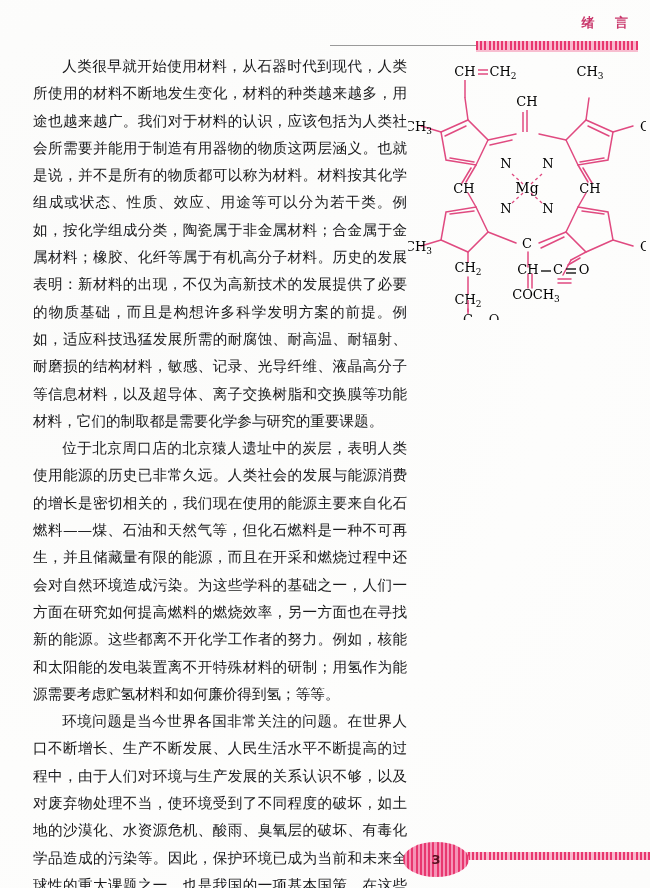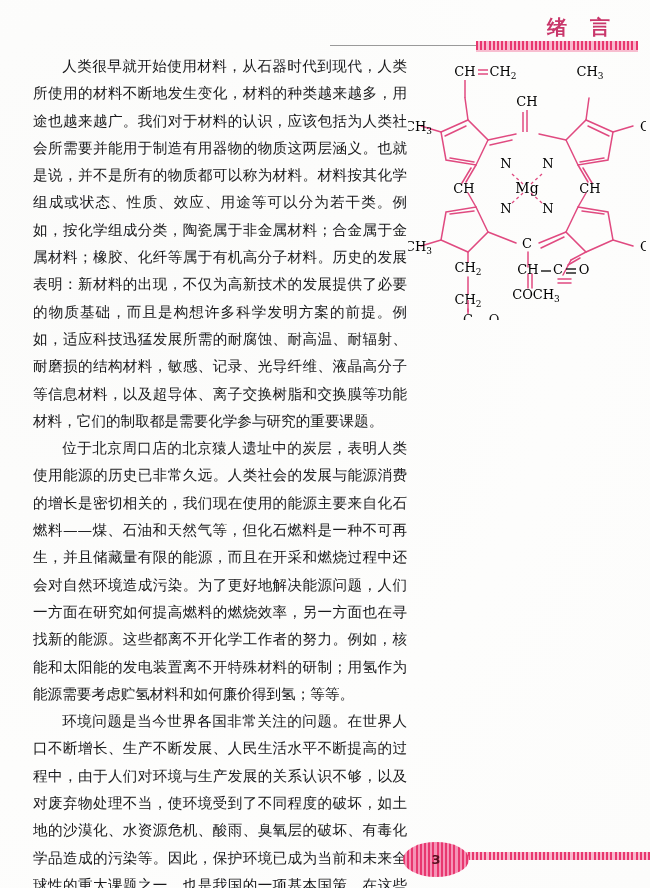--- a/index.html
+++ b/index.html
@@ -25,23 +25,23 @@
   
   .header {
     position: absolute;
     top: 8px;
     left: 0;
     right: 0;
     height: 40px;
   }
   .header-title {
     position: absolute;
-    right: 32px;
+    right: 14px;
     top: 6px;
-    font-size: 20px;
+    font-size: 13px;
     letter-spacing: 8px;
     color: #c9376b;
     font-weight: bold;
     font-family: "DejaVu Sans", "Liberation Sans", sans-serif;
   }
   .header-rule {
     position: absolute;
     left: 330px;
     top: 37px;
     width: 148px;
@@ -175,21 +175,21 @@
   <div class="header">
     <div class="header-title">绪 言</div>
     <div class="header-rule"></div>
     <div class="header-bar"></div>
     <div class="header-bar-shadow"></div>
   </div>
 
   <div class="article">
     <div class="wrapbox"></div>
     <p>人类很早就开始使用材料，从石器时代到现代，人类所使用的材料不断地发生变化，材料的种类越来越多，用途也越来越广。我们对于材料的认识，应该包括为人类社会所需要并能用于制造有用器物的物质这两层涵义。也就是说，并不是所有的物质都可以称为材料。材料按其化学组成或状态、性质、效应、用途等可以分为若干类。例如，按化学组成分类，陶瓷属于非金属材料；合金属于金属材料；橡胶、化纤等属于有机高分子材料。历史的发展表明：新材料的出现，不仅为高新技术的发展提供了必要的物质基础，而且是构想许多科学发明方案的前提。例如，适应科技迅猛发展所需的耐腐蚀、耐高温、耐辐射、耐磨损的结构材料，敏感、记录、光导纤维、液晶高分子等信息材料，以及超导体、离子交换树脂和交换膜等功能材料，它们的制取都是需要化学参与研究的重要课题。</p>
-    <p>位于北京周口店的北京猿人遗址中的炭层，表明人类使用能源的历史已非常久远。人类社会的发展与能源消费的增长是密切相关的，我们现在使用的能源主要来自化石燃料——煤、石油和天然气等，但化石燃料是一种不可再生，并且储藏量有限的能源，而且在开采和燃烧过程中还会对自然环境造成污染。为了更好地解决能源问题，人们一方面在研究如何提高燃料的燃烧效率，另一方面也在寻找新的能源。这些都离不开化学工作者的努力。例如，核能和太阳能的发电装置离不开特殊材料的研制；用氢作为能源需要考虑贮氢材料和如何廉价得到氢；等等。</p>
+    <p>位于北京周口店的北京猿人遗址中的炭层，表明人类使用能源的历史已非常久远。人类社会的发展与能源消费的增长是密切相关的，我们现在使用的能源主要来自化石燃料——煤、石油和天然气等，但化石燃料是一种不可再生，并且储藏量有限的能源，而且在开采和燃烧过程中还会对自然环境造成污染。为这些学科的基础之一，人们一方面在研究如何提高燃料的燃烧效率，另一方面也在寻找新的能源。这些都离不开化学工作者的努力。例如，核能和太阳能的发电装置离不开特殊材料的研制；用氢作为能源需要考虑贮氢材料和如何廉价得到氢；等等。</p>
     <p><span>环境问题是当今世界各国非常关注的问题。在世界人口不断增长、生产不断发展、人民生活水平不断提高的过程中，由于人们对环境与生产发展的关系认识不够，以及对废弃物处理不当，使环境受到了不同程度的破坏，如土地的沙漠化、水资源危机、酸雨、臭氧层的破坏、有毒化学品造成的污染等。因此，保护环境已成为当前和未来全球性的重大课题之一，也是我国的一项基本国策。在这些关系到国计民生的环境问题中，化学工作者是大有作为的。因为污染问题的解决主要还得靠化学等方法。有的专家提出，如果对燃烧产物如 CO</span></p>
   </div>
 
   <div class="figure">
     <svg width="238" height="250" viewBox="0 0 238 250">
       <g stroke="#e04a80" stroke-width="1.5" fill="none" stroke-linecap="round">
 
         <path d="M 33 70 L 60 58 L 80 78 L 68 103 L 38 98 Z"></path>
         <path d="M 37 74 L 58 64"></path>
         <path d="M 42 96 L 66 100"></path>

